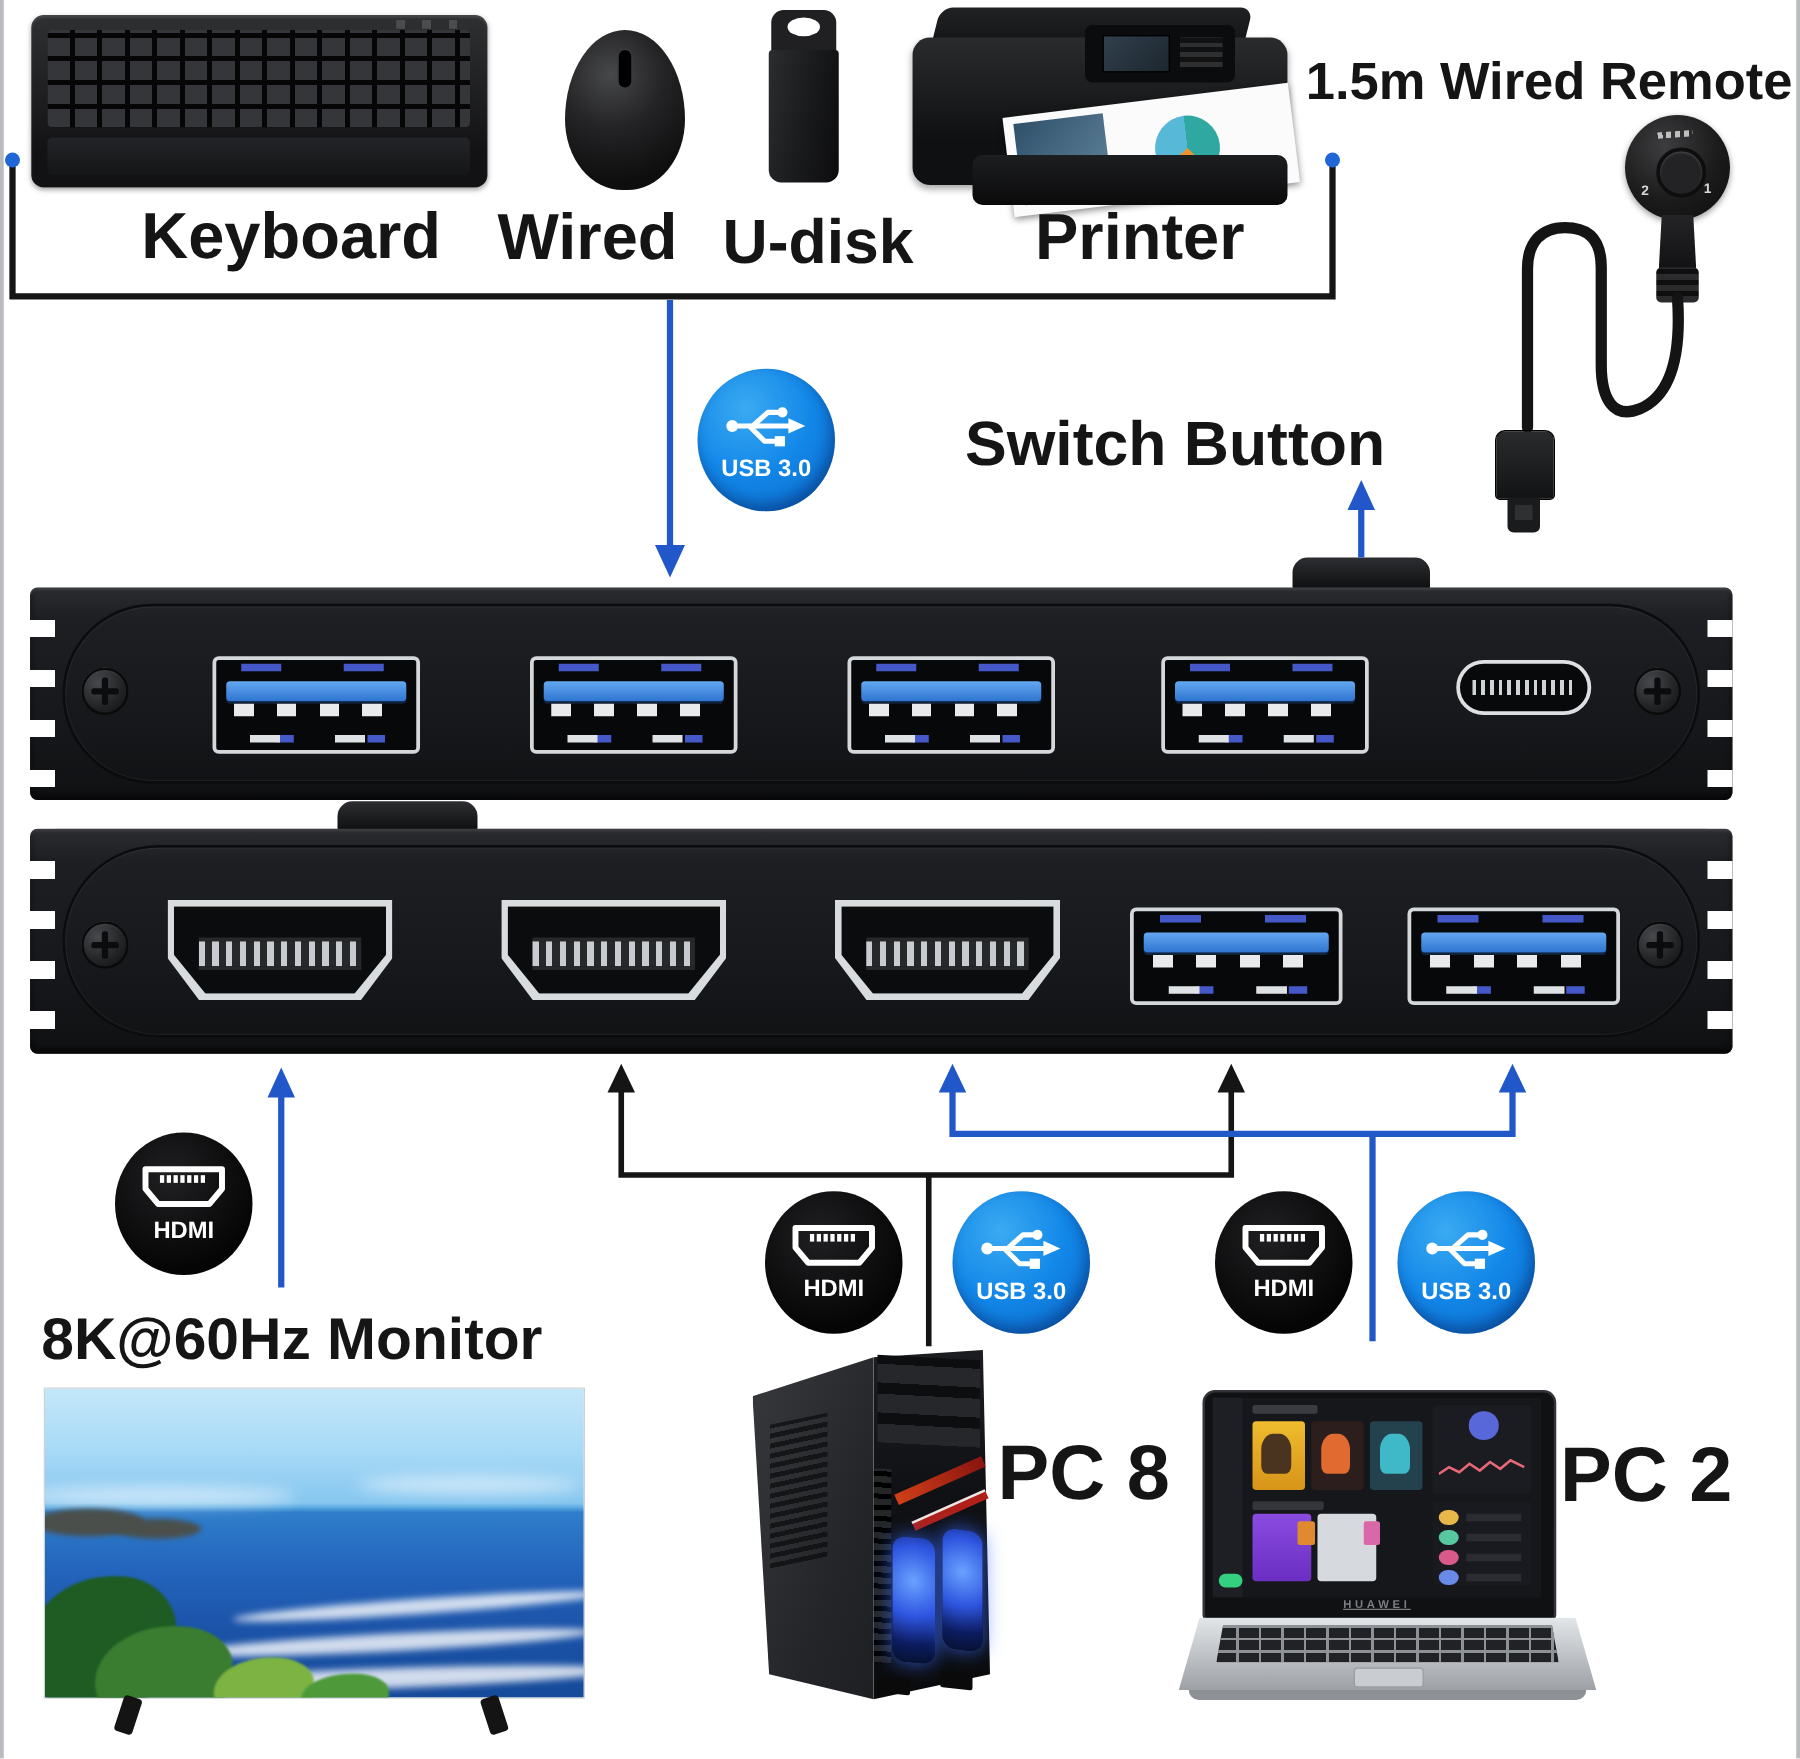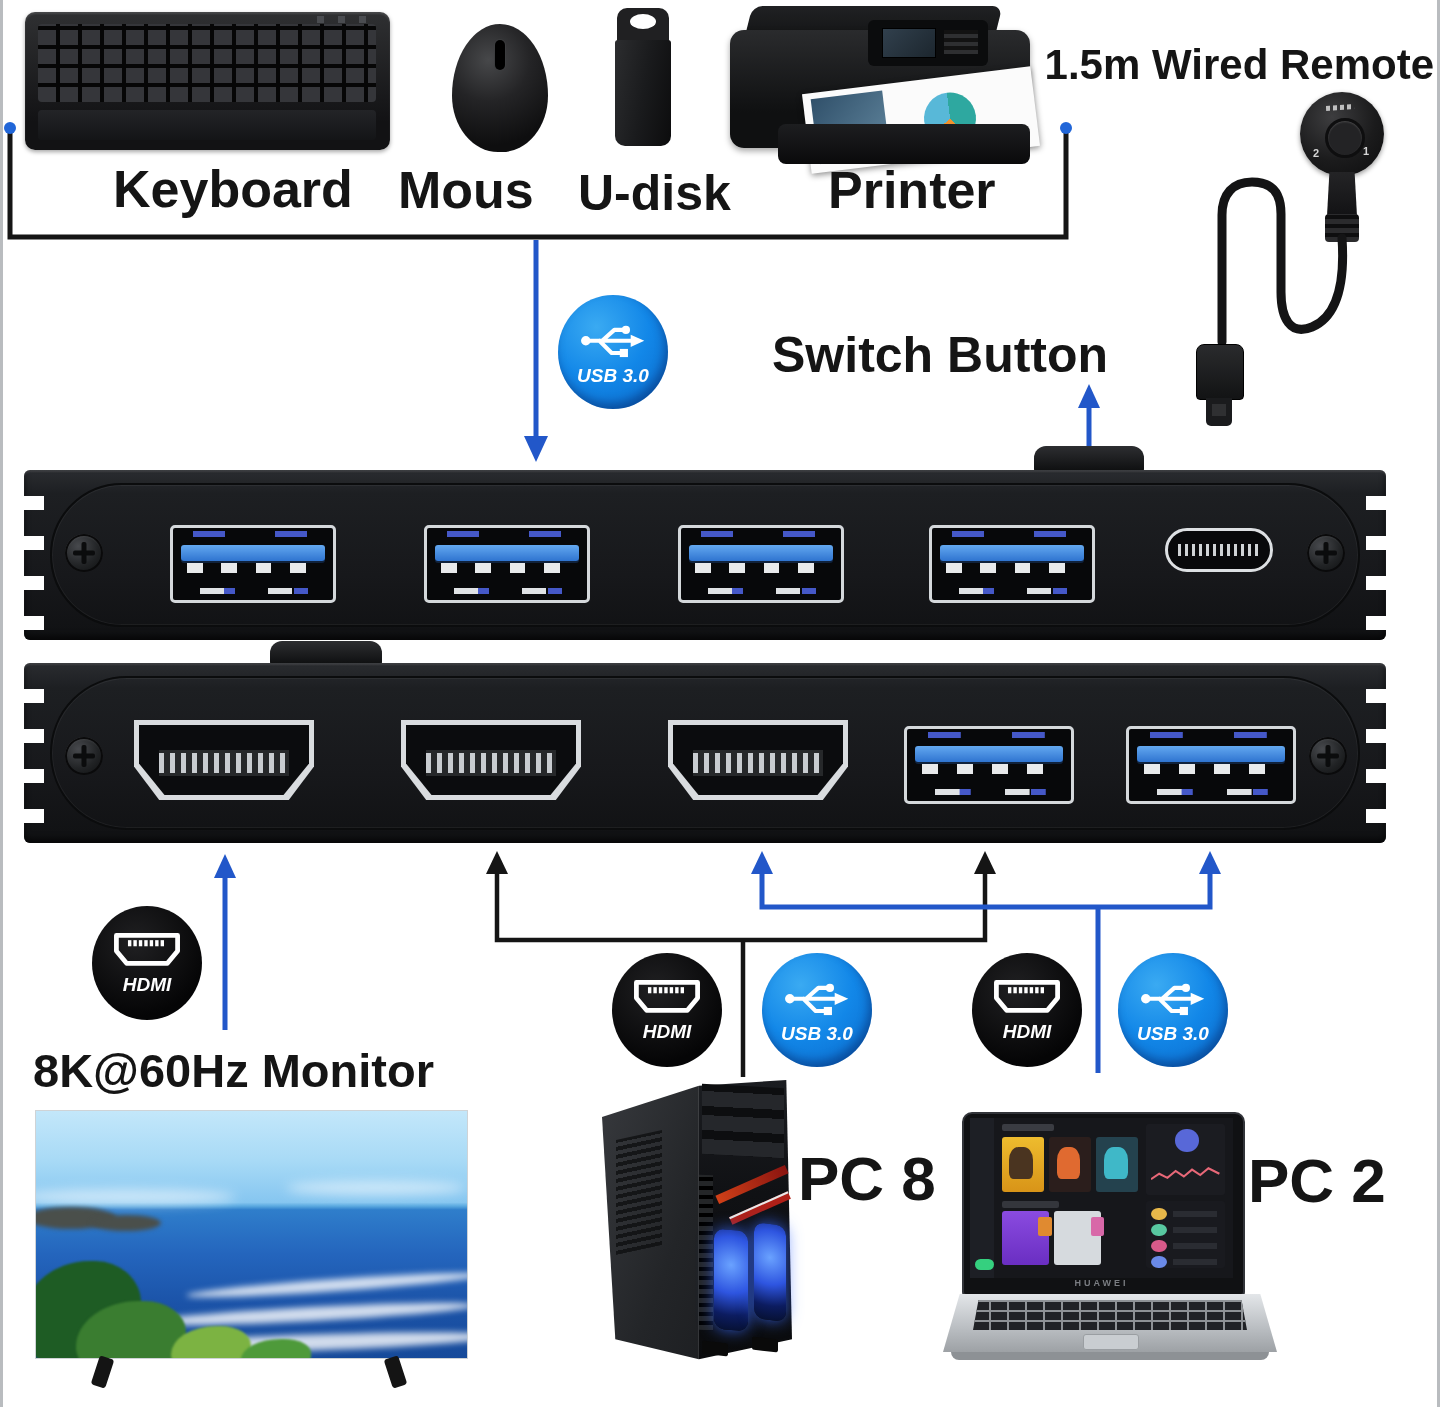--- a/index.html
+++ b/index.html
@@ -67,21 +67,21 @@
   .rm-plug-tip{left:1206px;top:398px;width:26px;height:28px;border-radius:0 0 5px 5px;background:#1a1b1d;}
   .rm-plug-mark{left:1212px;top:404px;width:14px;height:12px;background:#2f3032;}
 
   
   .badge{position:absolute;width:110px;height:114px;border-radius:50%;display:flex;flex-direction:column;
     align-items:center;justify-content:center;}
   .badge.usb{background:radial-gradient(circle at 35% 28%,#3aaaf2 0%,#1287e8 48%,#0b67c8 100%);
     box-shadow:inset -3px -6px 10px rgba(0,10,60,.35);}
   .badge.hdmib{background:radial-gradient(circle at 40% 32%,#202022 0%,#050506 72%);}
   .badge svg{width:68px;height:auto;display:block;}
-  .badge .txt{color:#fff;font-weight:700;font-size:19px;margin-top:3px;line-height:1;font-style:italic;}
+  .badge .txt{color:#fff;font-weight:700;font-size:19px;margin-top:3px;line-height:1;}
 
   
   .device{position:absolute;left:24px;width:1362px;border-radius:6px;
     background:linear-gradient(180deg,#2a2c30 0%,#1d1f22 14%,#17181b 62%,#101113 100%);
     box-shadow:inset 0 2px 2px rgba(255,255,255,.10),inset 0 -4px 6px rgba(0,0,0,.65);}
   .notch{position:absolute;top:0;bottom:0;width:20px;
     background:repeating-linear-gradient(180deg,transparent 0 26px,#ffffff 26px 40px);}
   .panel{position:absolute;left:26px;right:26px;top:13px;bottom:13px;border:2px solid #0b0c0d;
     border-radius:90px;box-shadow:inset 0 0 0 1px rgba(255,255,255,.05);}
   .screw{position:absolute;width:38px;height:38px;border-radius:50%;
@@ -147,21 +147,21 @@
     background:radial-gradient(circle at 50% 35%,#6aa2ff 0%,#2e55e0 42%,#0c1c60 75%,#061030 100%);
     box-shadow:0 0 16px rgba(58,108,255,.8);}
   .tw-foot{position:absolute;width:26px;height:13px;background:#0a0a0a;border-radius:2px;}
 
   
   .lap{left:943px;top:1112px;width:334px;height:250px;}
   .lap-screen{left:19px;top:0;width:279px;height:180px;border-radius:10px 10px 4px 4px;background:#101113;
     border:2px solid #323439;}
   .lap-ui{left:27px;top:6px;width:263px;height:160px;background:#16171b;overflow:hidden;}
   .lap-ui .abs{position:absolute;}
-  .lap-brand{left:19px;top:166px;width:279px;text-align:center;color:#7a7d82;font-size:9px;letter-spacing:3px;font-weight:700;}
+  .lap-brand{left:19px;top:166px;width:279px;text-align:center;color:#7a7d82;font-size:9px;letter-spacing:3px;font-weight:700;text-decoration:underline;}
   .lap-deck{left:0;top:182px;width:334px;height:58px;clip-path:polygon(5% 0,95% 0,100% 100%,0 100%);
     background:linear-gradient(180deg,#e3e6e9,#b9bdc1 60%,#9da1a5 100%);}
   .lap-keys{left:30px;top:6px;width:274px;height:30px;clip-path:polygon(2% 0,98% 0,100% 100%,0 100%);
     background-color:#202226;
     background-image:repeating-linear-gradient(90deg,transparent 0 16px,#8e9296 16px 18px),
                      repeating-linear-gradient(0deg,transparent 0 8px,#8e9296 8px 10px);}
   .lap-pad{left:140px;top:40px;width:54px;height:14px;background:#c9cdd1;border:1px solid #9a9ea2;border-radius:3px;}
   .lap-lip{left:8px;top:240px;width:318px;height:8px;background:#8d9195;border-radius:0 0 10px 10px;}
 </style>
 </head>
@@ -193,21 +193,21 @@
     <div class="abs pr-btns"></div>
     <div class="abs pr-paper">
       <div class="abs pr-photo"></div>
       <div class="abs pr-lines"></div>
       <div class="abs pr-pie"></div>
     </div>
     <div class="abs pr-tray"></div>
   </div>
 
   <div class="lbl" style="left:85px;top:163px;font-size:52px;margin-left:28px;">Keyboard</div>
-  <div class="lbl" style="left:398px;top:164px;font-size:52px;">Mous</div>
+  <div class="lbl" style="left:398px;top:164px;font-size:52px;">Wired</div>
   <div class="lbl" style="left:578px;top:168px;font-size:50px;">U-disk</div>
   <div class="lbl" style="left:828px;top:164px;font-size:52px;">Printer</div>
   <div class="lbl" style="left:1040px;top:44px;width:394px;text-align:right;font-size:42px;">1.5m Wired Remote</div>
 
   <div class="abs rm-puck"></div>
   <div class="abs rm-mark"></div>
   <div class="abs rm-btn"></div>
   <div class="rm-num" style="left:1313px;top:147px;">2</div>
   <div class="rm-num" style="left:1363px;top:145px;">1</div>
   <div class="abs rm-stem"></div>

